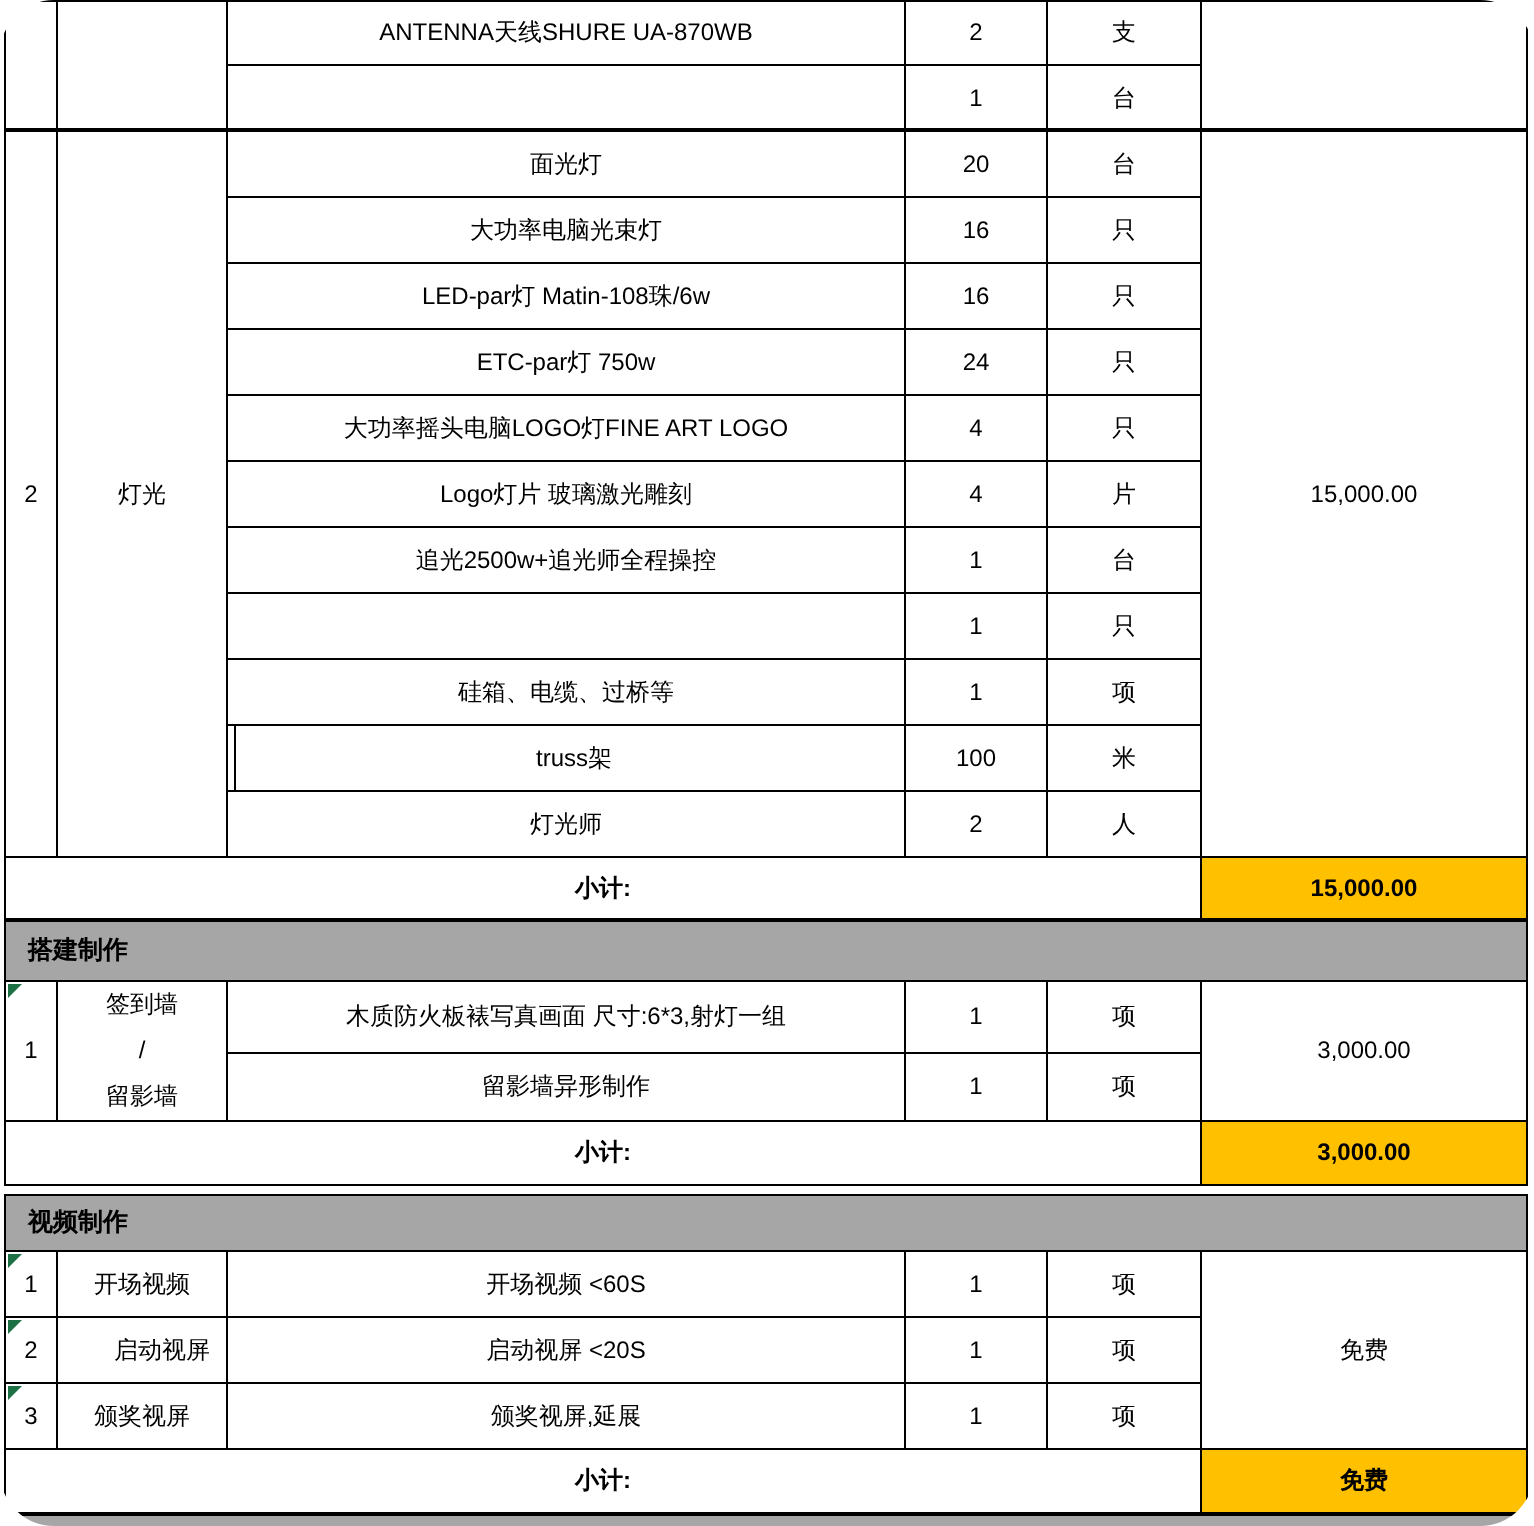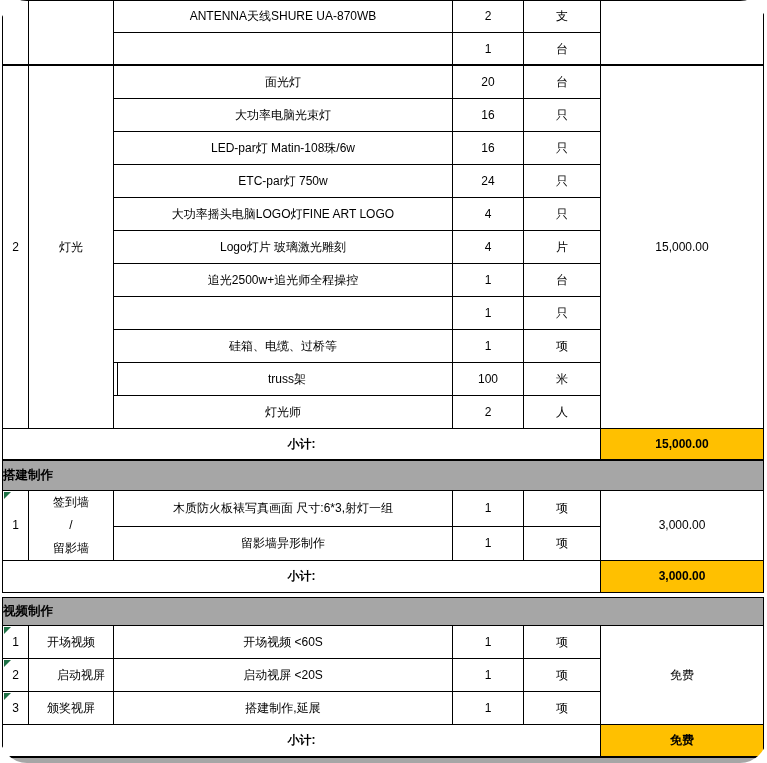--- a/index.html
+++ b/index.html
@@ -22,21 +22,21 @@
     justify-content:center;
     font-size:12px;
     line-height:1.2;
     text-align:center;
   }
   .bold{font-weight:bold;}
   .yellow{background:#FFC000;font-weight:bold;}
   .bar{
     background:#A6A6A6;
     justify-content:flex-start;
-    padding-left:0;
+    padding-left:11px;
     font-weight:bold;
     font-size:12.5px;
     text-align:left;
   }
   .pre{white-space:pre-line;line-height:1.9;}
   .thick{position:absolute;background:#000;}
   .flag{
     position:absolute;top:1px;left:1px;
     width:0;height:0;
     border-top:7px solid #1E7145;
@@ -151,21 +151,21 @@
   <div class="cell" style="left:28px;top:658px;width:106px;height:34px">启动视屏</div>
   <div class="cell" style="left:113px;top:658px;width:340px;height:34px">启动视屏 &lt;20S</div>
   <div class="cell" style="left:452px;top:658px;width:72px;height:34px">1</div>
   <div class="cell" style="left:523px;top:658px;width:78px;height:34px">项</div>
 
   <div class="cell" style="left:2px;top:691px;width:27px;height:34px">
     <span class="flag"></span>
     <span>3</span>
   </div>
   <div class="cell" style="left:28px;top:691px;width:86px;height:34px">颁奖视屏</div>
-  <div class="cell" style="left:113px;top:691px;width:340px;height:34px">搭建制作,延展</div>
+  <div class="cell" style="left:113px;top:691px;width:340px;height:34px">颁奖视屏,延展</div>
   <div class="cell" style="left:452px;top:691px;width:72px;height:34px">1</div>
   <div class="cell" style="left:523px;top:691px;width:78px;height:34px">项</div>
 
   <div class="cell" style="left:600px;top:625px;width:164px;height:100px">免费</div>
 
   <div class="cell bold" style="left:2px;top:724px;width:599px;height:33px">小计:</div>
   <div class="cell yellow" style="left:600px;top:724px;width:164px;height:33px">免费</div>
 
   <div class="cell bar" style="left:2px;top:757px;width:762px;height:7px;border-bottom:none"></div>
 

